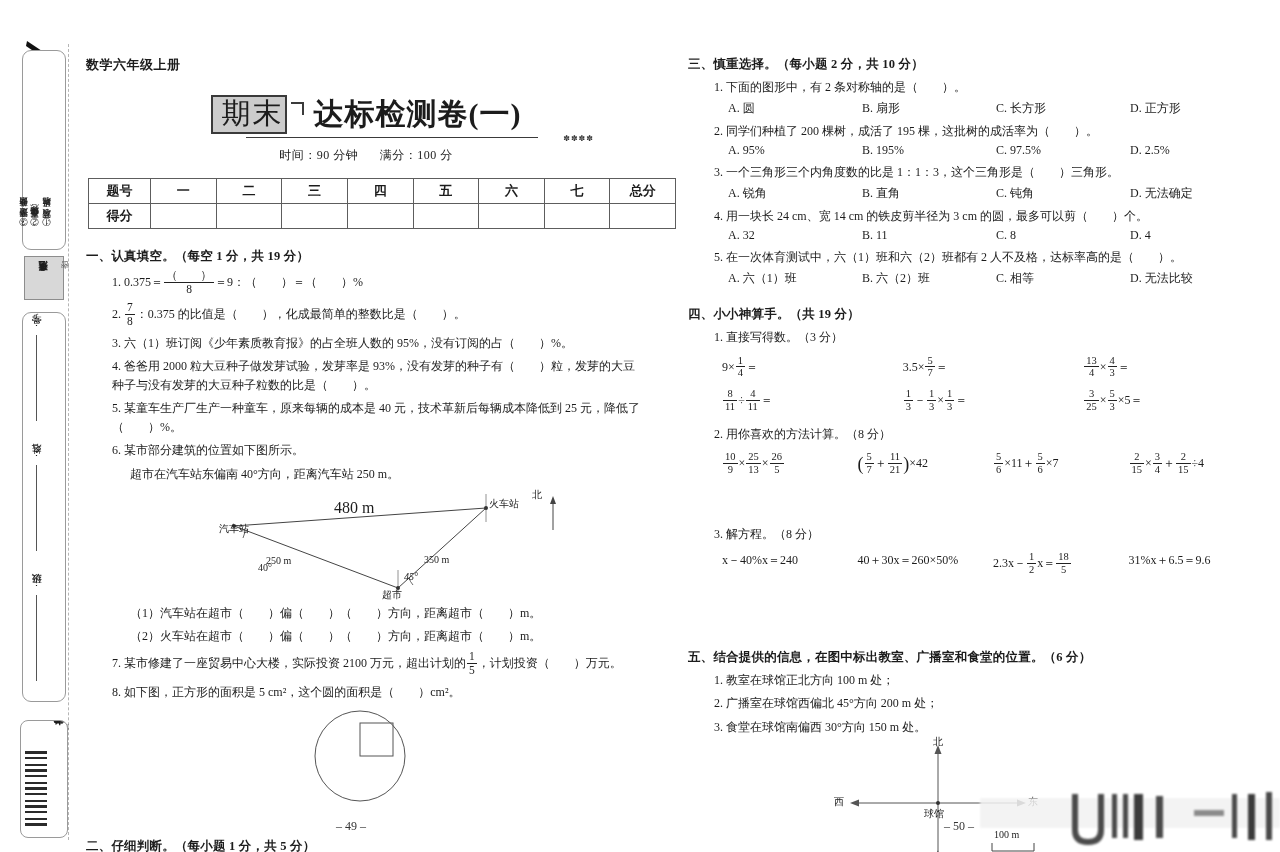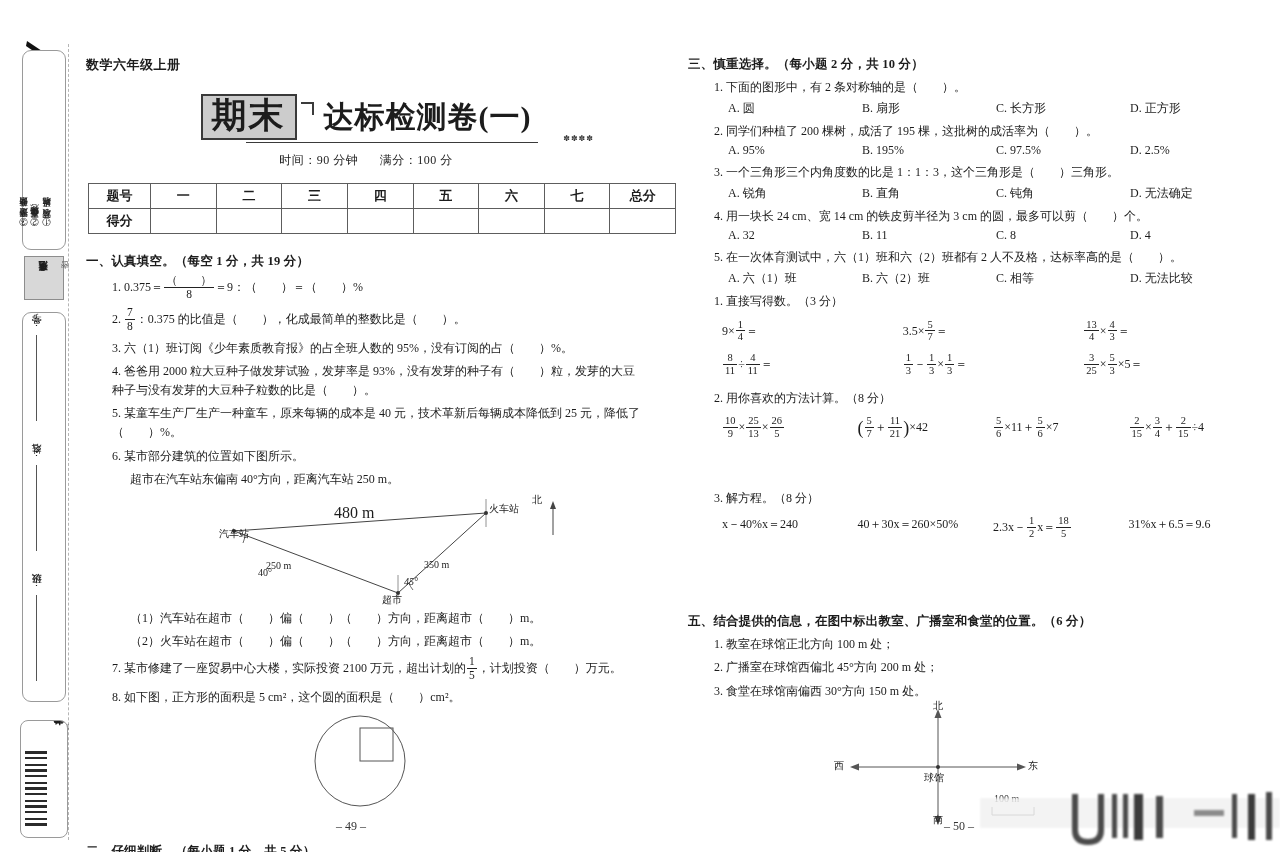--- a/index.html
+++ b/index.html
@@ -114,22 +114,22 @@
 
   .booktitle { font-size: 13px; font-weight: bold; letter-spacing: .5px; }
 
   .titleblock { text-align: center; margin-top: 20px; position: relative; }
   .title-row {
     display: inline-flex; align-items: center; gap: 10px;
   }
   .title-tag {
     background: #cccccc;
     border: 2px solid #3a3a3a;
-    font-size: 35px; font-weight: bold;
-    padding: 0px 9px 3px 9px;
+    font-size: 29px; font-weight: normal;
+    padding: 0px 1px 3px 9px;
     letter-spacing: 2px;
     line-height: 1.12;
   }
   .title-main {
     font-size: 30px; font-weight: bold; letter-spacing: 1px;
   }
   .title-corner {
     width: 13px; height: 13px;
     border-top: 2px solid #3b3b3b;
     border-right: 2px solid #3b3b3b;
@@ -468,20 +468,21 @@
       <span>5.</span>
       <span>在一次体育测试中，六（1）班和六（2）班都有 2 人不及格，达标率高的是（　　）。</span>
     </div>
     <div class="opts">
       <span>A. 六（1）班</span>
       <span>B. 六（2）班</span>
       <span>C. 相等</span>
       <span>D. 无法比较</span>
     </div>
 
+    <div class="sec-head">四、小小神算手。（共 19 分）</div>
 
     <div class="q">
       <span>1.</span>
       <span>直接写得数。（3 分）</span>
     </div>
 
     <div class="calcgrid three">
       <div>
         <span>9×</span><span class="frac">
             <span class="num">1</span>

